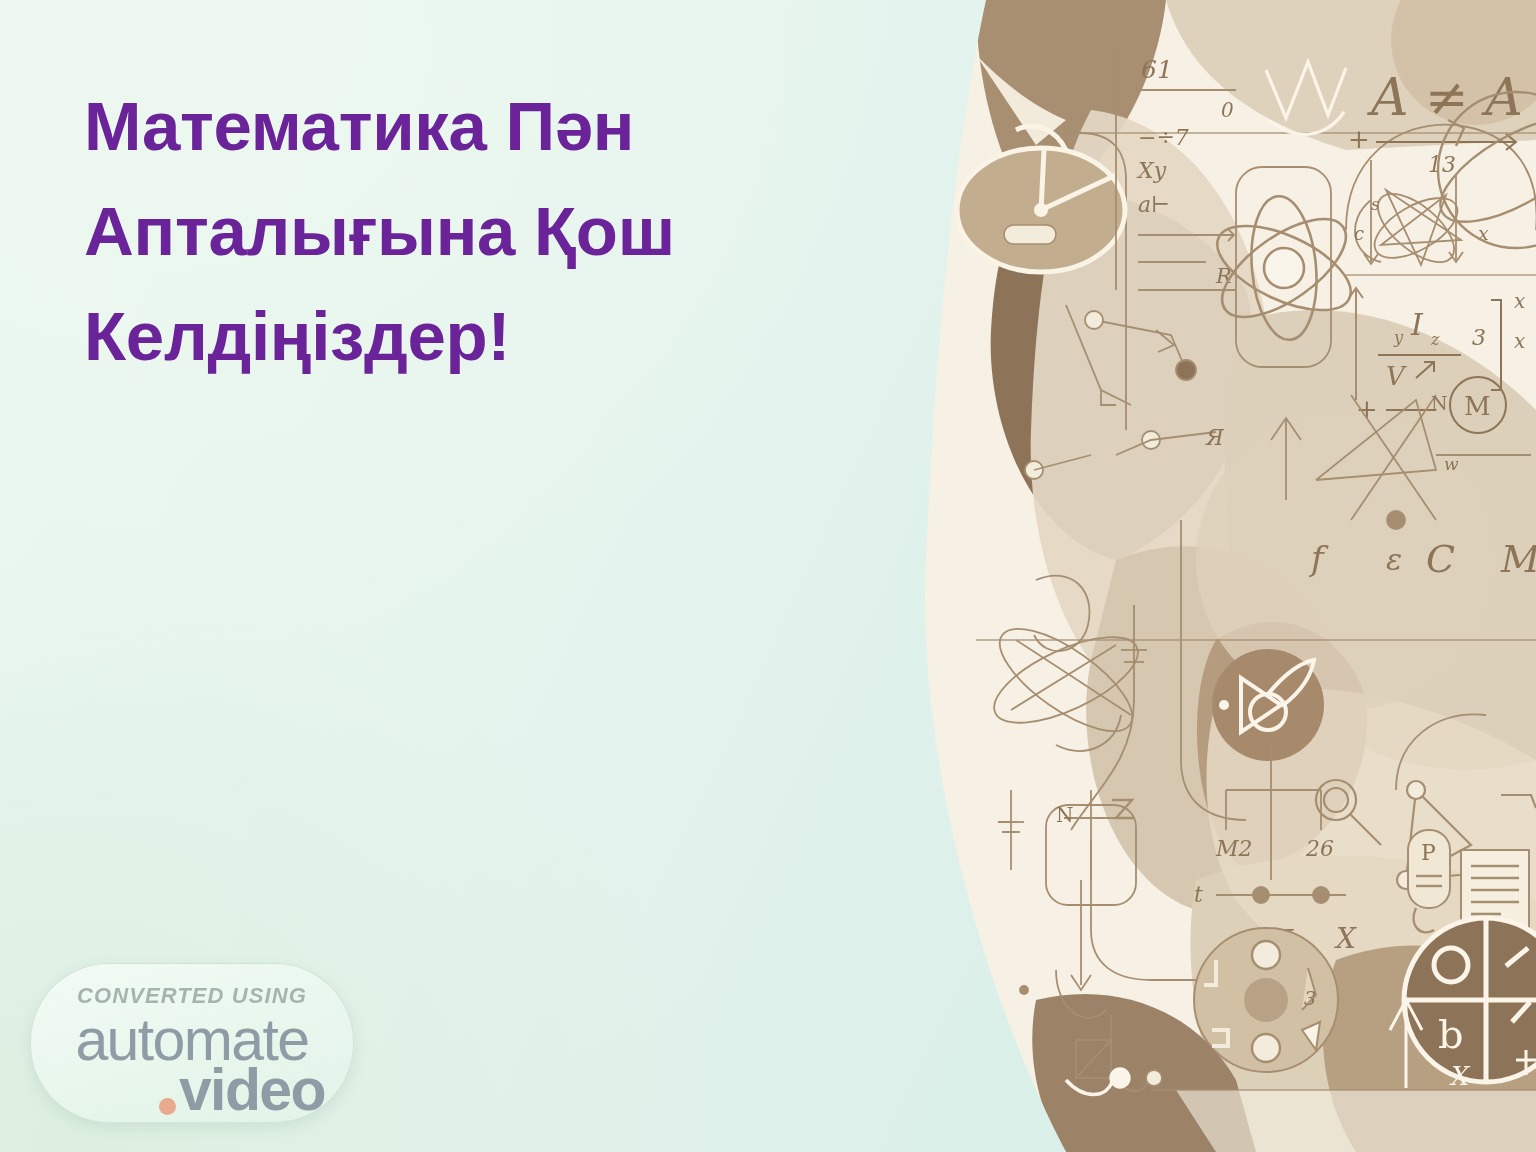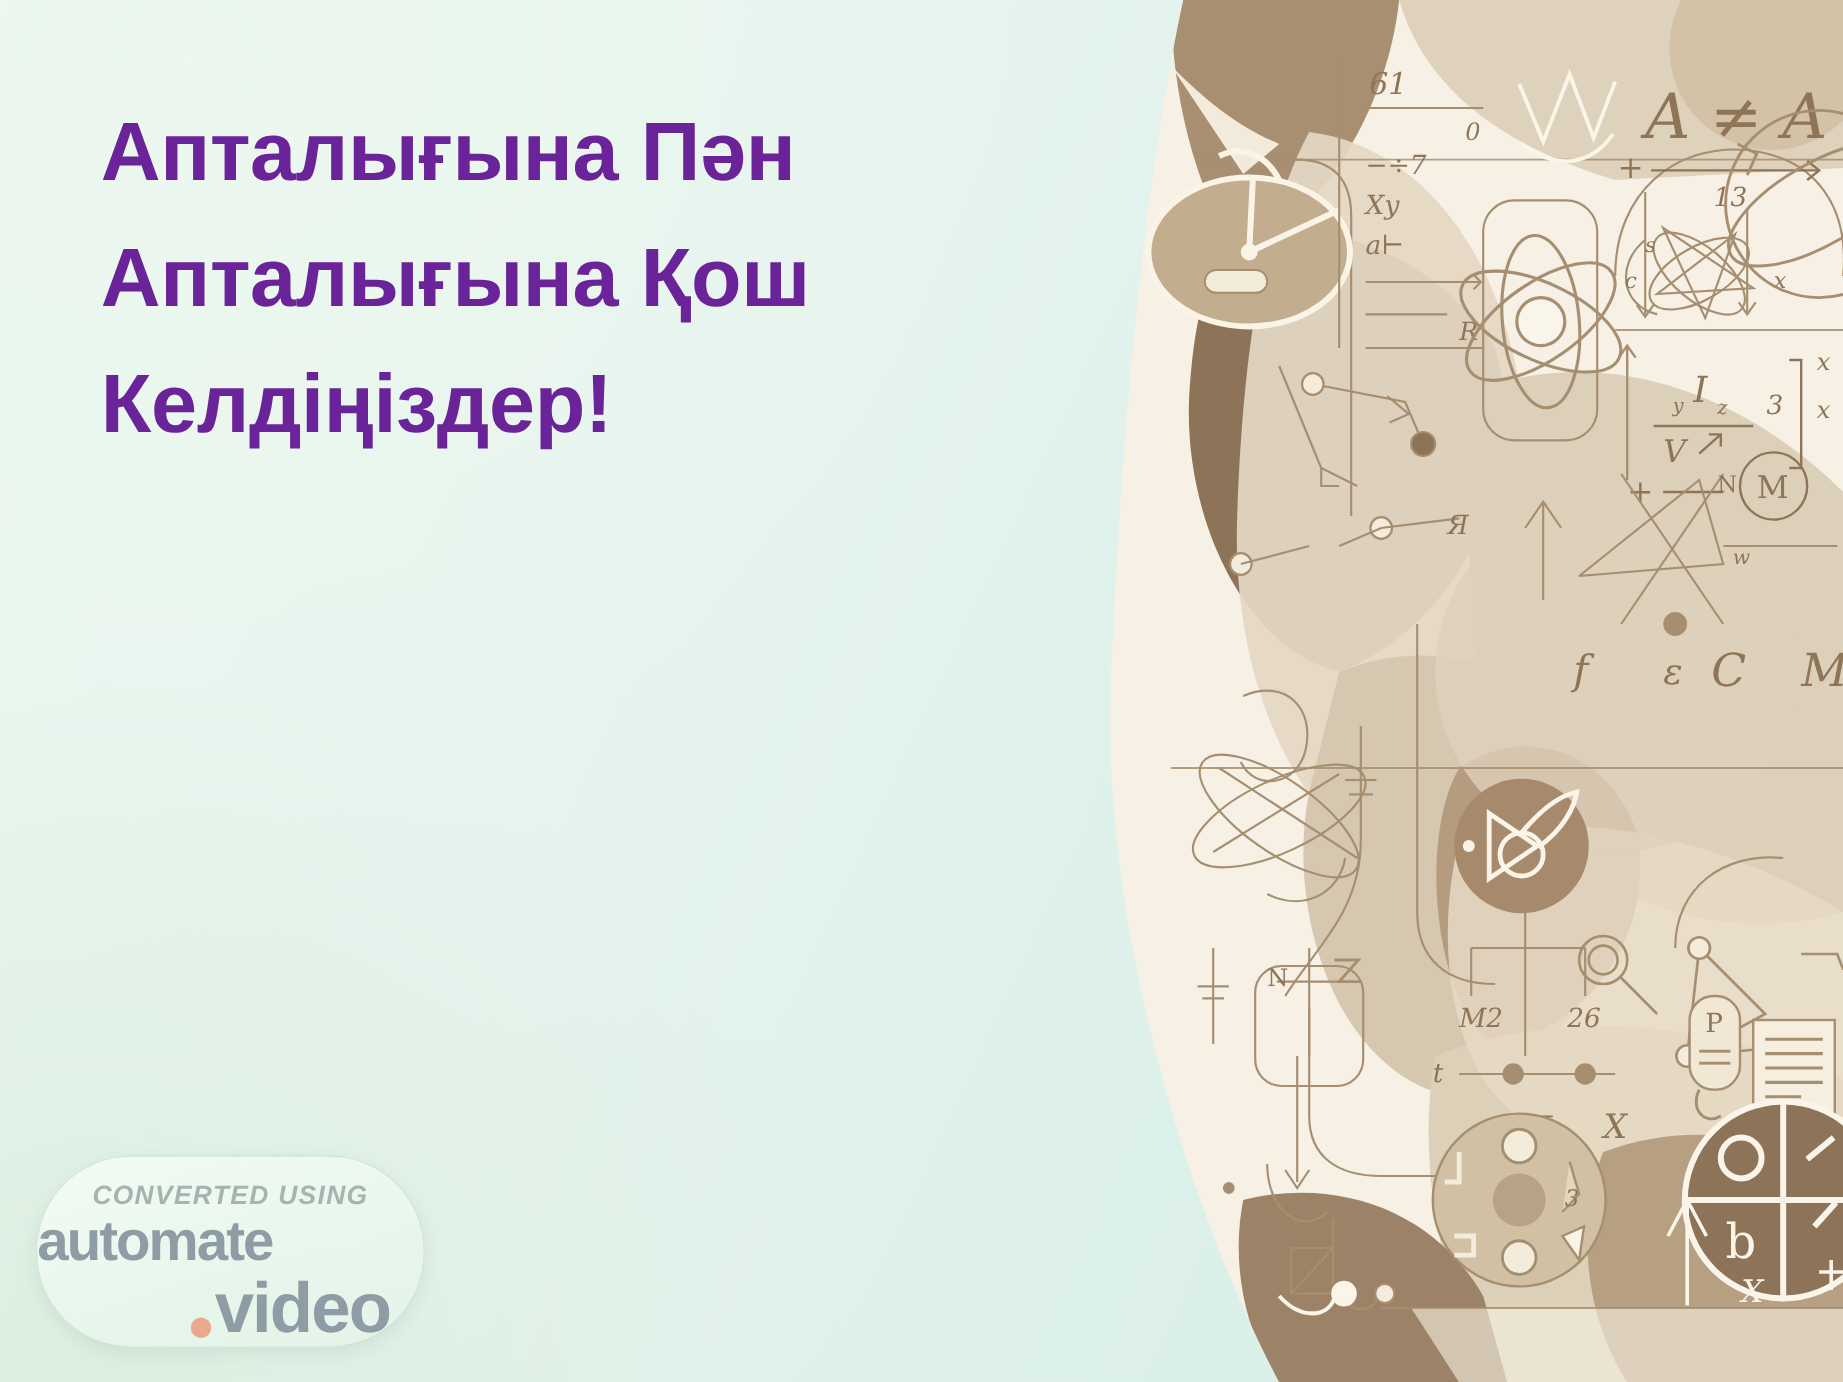--- a/index.html
+++ b/index.html
@@ -65,23 +65,23 @@
     top: 19px;
     text-align: center;
     font-size: 22px;
     font-weight: bold;
     letter-spacing: 1.1px;
   }
   .av-automate {
     position: absolute;
     left: 0; right: 0;
     top: 42px;
-    text-align: left;
-    font-size: 47px;
-    font-weight: bold;
+    text-align: center;
+    font-size: 59px;
+    font-weight: normal;
     letter-spacing: -1.6px;
   }
   .av-videorow {
     position: absolute;
     right: 28px;
     top: 92px;
     display: flex;
     align-items: baseline;
     font-size: 59px;
     font-weight: bold;
@@ -402,21 +402,21 @@
 
         <g stroke="#fbf5e9" stroke-width="3.4" fill="none">
           <path d="M 150,1080 C 168,1100 190,1098 196,1082"></path>
           <circle cx="204" cy="1078" r="9" fill="#fbf5e9"></circle>
         </g>
       </g>
     </svg>
   </div>
 
   <div class="title-block">
-    <div class="title-line" style="color: rgb(106, 35, 152);">Апталығына Пән</div>
+    <div class="title-line" style="color: rgb(106, 35, 152);">Математика Пән</div>
     <div class="title-line" style="color: rgb(106, 35, 152);">Апталығына Қош</div>
     <div class="title-line" style="color: rgb(106, 35, 152);">Келдіңіздер!</div>
   </div>
 
   <div class="av-badge">
     <div class="av-converted" style="color: rgb(166, 180, 176); font-style: italic;">CONVERTED USING</div>
     <div class="av-automate" style="color: rgb(142, 156, 165);">automate</div>
     <div class="av-videorow" style="color: rgb(142, 156, 165);">
       <span class="av-dot" style="background: rgb(233, 169, 141);"></span>
       <span>video</span>

